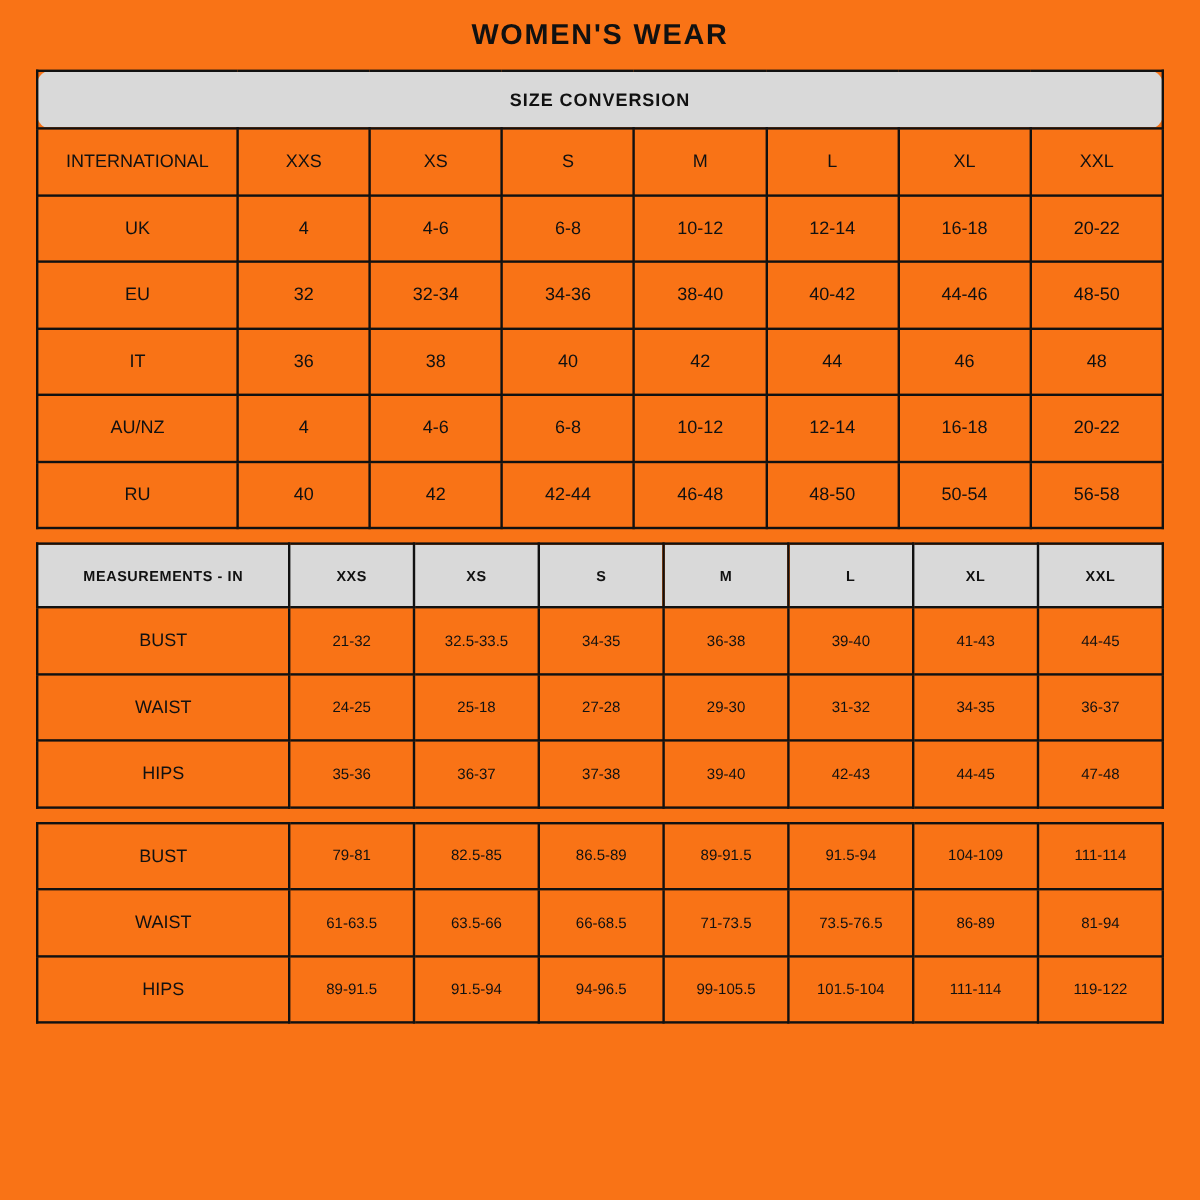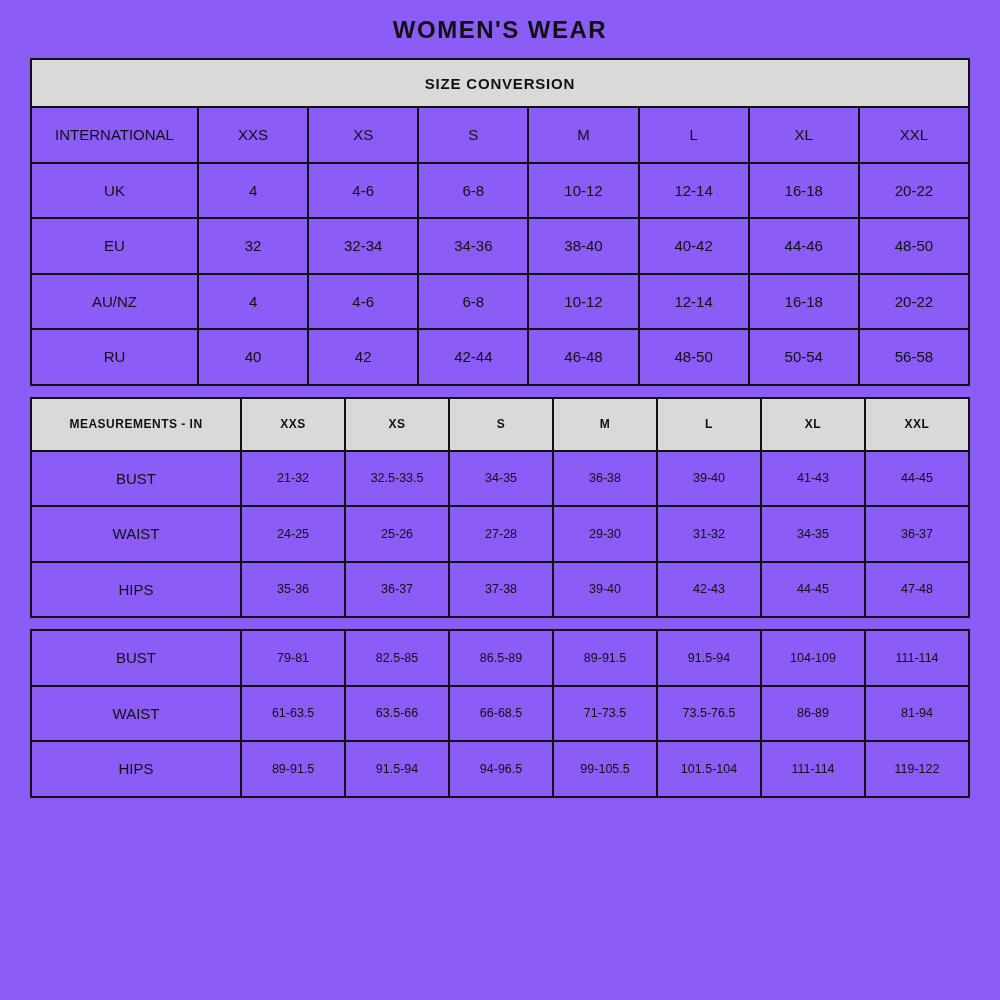--- a/index.html
+++ b/index.html
@@ -7,21 +7,21 @@
     padding: 0;
     background: #ffffff;
     font-family: "Liberation Sans", sans-serif;
     color: #111111;
   }
   .page {
     width: 1000px;
     height: 1000px;
     box-sizing: border-box;
     padding: 10px 30px 0 30px;
-    background: #8b5cf6;
+    background: #f97316;
   }
   .page-title {
     text-align: center;
     font-size: 24px;
     font-weight: bold;
     letter-spacing: 1.5px;
     margin: 6px 0 14px 0;
     color: #111111;
   }
   table.tbl {
@@ -38,21 +38,21 @@
     white-space: nowrap;
   }
   
   .t1 .caption-cell {
     background: #d9d9d9;
     font-weight: bold;
     font-size: 15px;
     letter-spacing: 0.8px;
     height: 46px;
   }
-  .t1 td { font-size: 15px; height: 53.5px; }
+  .t1 td { font-size: 15px; height: 53.5px; border-radius: 11px; }
   
   .t2, .t3 { margin-top: 11px; }
   .t2 td, .t3 td { font-size: 12.5px; height: 53.5px; }
   .t2 td.head-cell, .t3 td.head-cell {
     background: #d9d9d9;
     font-weight: bold;
     font-size: 12px;
     height: 51px;
     letter-spacing: 0.5px;
   }
@@ -103,20 +103,30 @@
           <td>EU</td>
           <td>32</td>
           <td>32-34</td>
           <td>34-36</td>
           <td>38-40</td>
           <td>40-42</td>
           <td>44-46</td>
           <td>48-50</td>
         </tr>
         <tr>
+          <td>IT</td>
+          <td>36</td>
+          <td>38</td>
+          <td>40</td>
+          <td>42</td>
+          <td>44</td>
+          <td>46</td>
+          <td>48</td>
+        </tr>
+        <tr>
           <td>AU/NZ</td>
           <td>4</td>
           <td>4-6</td>
           <td>6-8</td>
           <td>10-12</td>
           <td>12-14</td>
           <td>16-18</td>
           <td>20-22</td>
         </tr>
         <tr>
@@ -160,21 +170,21 @@
           <td>32.5-33.5</td>
           <td>34-35</td>
           <td>36-38</td>
           <td>39-40</td>
           <td>41-43</td>
           <td>44-45</td>
         </tr>
         <tr>
           <td class="row-label">WAIST</td>
           <td>24-25</td>
-          <td>25-26</td>
+          <td>25-18</td>
           <td>27-28</td>
           <td>29-30</td>
           <td>31-32</td>
           <td>34-35</td>
           <td>36-37</td>
         </tr>
         <tr>
           <td class="row-label">HIPS</td>
           <td>35-36</td>
           <td>36-37</td>

